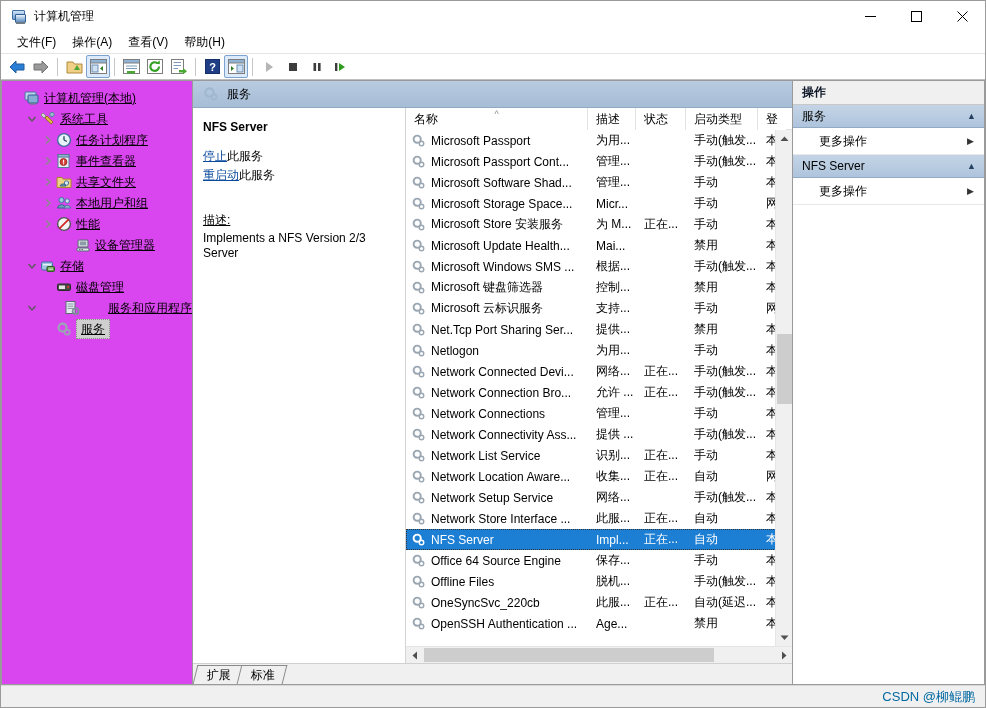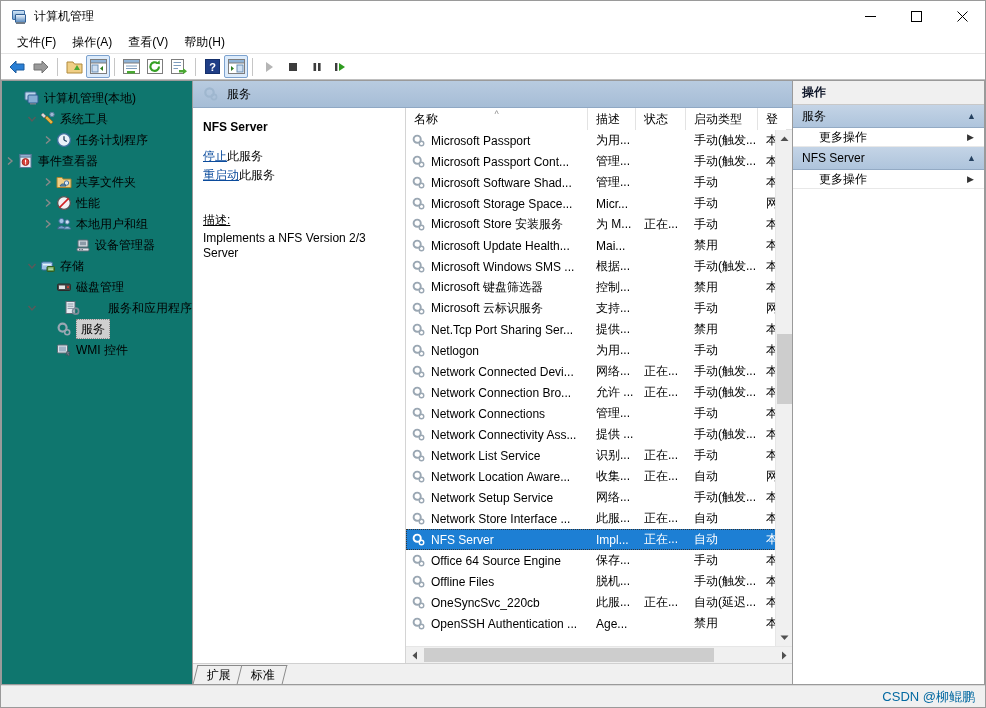--- a/index.html
+++ b/index.html
@@ -112,26 +112,27 @@
     flex: 1 1 auto;
     display: flex;
     min-height: 0;
     background: #f0f0f0;
     padding: 0;
   }
 
   
   .tree-pane {
     width: 191px;
-    background: #0f766e;
+    background: #d946ef;
     border: 1px solid #9a9a9a;
     border-right: none;
     overflow: hidden;
     position: relative;
     flex: 0 0 auto;
+    text-decoration: underline;
   }
   .tree {
     padding: 6px 0 0 0;
     font-size: 12px;
     color: #000;
   }
   .tree-row {
     display: flex;
     align-items: center;
     height: 21px;
@@ -362,21 +363,21 @@
     background: linear-gradient(#c4d4e6, #aec4dc);
     border-bottom: 1px solid #93aac4;
     display: flex; align-items: center;
     padding: 0 8px 0 9px;
     font-size: 12px; color: #000;
     justify-content: space-between;
     flex: 0 0 auto;
   }
   .act-group-head .chev { font-size: 9px; color: #24405f; }
   .act-item {
-    height: 19px;
+    height: 27px;
     display: flex; align-items: center;
     padding: 0 10px 0 26px;
     font-size: 12px; color: #000;
     justify-content: space-between;
     background: #fff;
     border-bottom: 1px solid #e8e8e8;
     flex: 0 0 auto;
   }
   .act-item .arrow { font-size: 9px; color: #333; }
 
@@ -562,21 +563,21 @@
                 <path d="M3 1.5 L7 5 L3 8.5" fill="none" stroke="#8a8a8a" stroke-width="1.4"></path>
               </svg>
             </span>
             <span class="tw-icon"><svg xmlns="http://www.w3.org/2000/svg" viewBox="0 0 16 16" width="16" height="16">
                 <circle cx="8" cy="8" r="6.4" fill="#e9f1f8" stroke="#3f6f9e" stroke-width="1.4"></circle>
                 <line x1="8" y1="8" x2="8" y2="4.3" stroke="#20425f" stroke-width="1.3"></line>
                 <line x1="8" y1="8" x2="10.8" y2="9.5" stroke="#20425f" stroke-width="1.3"></line>
               </svg></span>
             <span class="tlabel">任务计划程序</span>
           </div>
-          <div class="tree-row" style="">
+          <div class="tree-row" style="padding-left: 38px;">
             <span class="twisty">
               <svg width="10" height="10" viewBox="0 0 10 10">
                 <path d="M3 1.5 L7 5 L3 8.5" fill="none" stroke="#8a8a8a" stroke-width="1.4"></path>
               </svg>
             </span>
             <span class="tw-icon"><svg xmlns="http://www.w3.org/2000/svg" viewBox="0 0 16 16" width="16" height="16">
                 <rect x="2" y="1.5" width="11" height="13" fill="#e8eef5" stroke="#5a7a9a"></rect>
                 <rect x="2" y="1.5" width="11" height="2.6" fill="#8fb0cf" stroke="#5a7a9a"></rect>
                 <circle cx="7.5" cy="9" r="3.4" fill="#d8423a" stroke="#9e2a24"></circle>
                 <rect x="7" y="6.7" width="1.1" height="3" fill="#fff"></rect>
@@ -597,38 +598,38 @@
               </svg></span>
             <span class="tlabel">共享文件夹</span>
           </div>
           <div class="tree-row" style="padding-left: 38px;">
             <span class="twisty">
               <svg width="10" height="10" viewBox="0 0 10 10">
                 <path d="M3 1.5 L7 5 L3 8.5" fill="none" stroke="#8a8a8a" stroke-width="1.4"></path>
               </svg>
             </span>
             <span class="tw-icon"><svg xmlns="http://www.w3.org/2000/svg" viewBox="0 0 16 16" width="16" height="16">
-                <circle cx="8" cy="8" r="6.4" fill="#f2f2f2" stroke="#555" stroke-width="1.4"></circle>
-                <line x1="3.4" y1="12.6" x2="12.6" y2="3.4" stroke="#d02020" stroke-width="1.6"></line>
+                <circle cx="5.5" cy="5" r="2.6" fill="#9fc4e6" stroke="#3f6f9e"></circle>
+                <path d="M1.4 13 a4.2 4.2 0 0 1 8.2 0z" fill="#6f9fc9" stroke="#35607f"></path>
+                <circle cx="11.2" cy="6" r="2.2" fill="#cfe0f2" stroke="#4a749f"></circle>
+                <path d="M7.8 13 a3.6 3.6 0 0 1 6.9 0z" fill="#9bbfdc" stroke="#4a749f"></path>
               </svg></span>
-            <span class="tlabel">性能</span>
+            <span class="tlabel">本地用户和组</span>
           </div>
           <div class="tree-row" style="padding-left: 38px;">
             <span class="twisty">
               <svg width="10" height="10" viewBox="0 0 10 10">
                 <path d="M3 1.5 L7 5 L3 8.5" fill="none" stroke="#8a8a8a" stroke-width="1.4"></path>
               </svg>
             </span>
             <span class="tw-icon"><svg xmlns="http://www.w3.org/2000/svg" viewBox="0 0 16 16" width="16" height="16">
-                <circle cx="5.5" cy="5" r="2.6" fill="#9fc4e6" stroke="#3f6f9e"></circle>
-                <path d="M1.4 13 a4.2 4.2 0 0 1 8.2 0z" fill="#6f9fc9" stroke="#35607f"></path>
-                <circle cx="11.2" cy="6" r="2.2" fill="#cfe0f2" stroke="#4a749f"></circle>
-                <path d="M7.8 13 a3.6 3.6 0 0 1 6.9 0z" fill="#9bbfdc" stroke="#4a749f"></path>
+                <circle cx="8" cy="8" r="6.4" fill="#f2f2f2" stroke="#555" stroke-width="1.4"></circle>
+                <line x1="3.4" y1="12.6" x2="12.6" y2="3.4" stroke="#d02020" stroke-width="1.6"></line>
               </svg></span>
-            <span class="tlabel">本地用户和组</span>
+            <span class="tlabel">性能</span>
           </div>
           <div class="tree-row" style="padding-left: 57px;">
             <span class="twisty"></span>
             <span class="tw-icon"><svg xmlns="http://www.w3.org/2000/svg" viewBox="0 0 16 16" width="16" height="16">
                 <rect x="3" y="3" width="10" height="7" rx="1" fill="#cfd7de" stroke="#5d6a76"></rect>
                 <rect x="5" y="4.6" width="6" height="3.6" fill="#8c9aa7"></rect>
                 <rect x="2" y="11" width="12" height="3" rx="1" fill="#dfe5ea" stroke="#5d6a76"></rect>
                 <rect x="4" y="12" width="1.4" height="1.2" fill="#5d6a76"></rect>
                 <rect x="6.5" y="12" width="1.4" height="1.2" fill="#5d6a76"></rect>
               </svg></span>
@@ -673,29 +674,20 @@
               </svg></span>
             <span class="tlabel">服务和应用程序</span>
           </div>
           <div class="tree-row selected" style="padding-left: 38px;">
             <span class="twisty"></span>
             <span class="tw-icon"><svg xmlns="http://www.w3.org/2000/svg" viewBox="0 0 16 16" width="16" height="16">
                 <circle cx="6.6" cy="6.6" r="4" fill="none" stroke="#9aa7b3" stroke-width="2.2"></circle>
                 <circle cx="11.2" cy="11.2" r="2.5" fill="none" stroke="#9aa7b3" stroke-width="1.6"></circle>
               </svg></span>
             <span class="tlabel">服务</span>
-          </div>
-          <div class="tree-row" style="padding-left: 38px;">
-            <span class="twisty"></span>
-            <span class="tw-icon"><svg xmlns="http://www.w3.org/2000/svg" viewBox="0 0 16 16" width="16" height="16">
-                <rect x="1.5" y="3" width="10" height="8" rx="1" fill="#dfe5ea" stroke="#5d6a76"></rect>
-                <rect x="3" y="4.5" width="7" height="5" fill="#9fb3c6"></rect>
-                <path d="M11 9 l3.2 1.4 -1.5 1.1 1.1 1.6 -1.3 0.9 -1.1-1.6 -1.4 1z" fill="#6b7b89" stroke="#3e4a55" stroke-width="0.6"></path>
-              </svg></span>
-            <span class="tlabel">WMI 控件</span>
           </div>
         </div>
     </div>
 
     <div class="console-pane">
 
       <div class="console-head">
         <svg class="ch-icon" viewBox="0 0 16 16">
           <circle cx="6.5" cy="6.5" r="4.2" fill="none" stroke="#9fb7cf" stroke-width="2.2"></circle>
           <circle cx="11" cy="11" r="2.6" fill="none" stroke="#9fb7cf" stroke-width="1.6"></circle>

